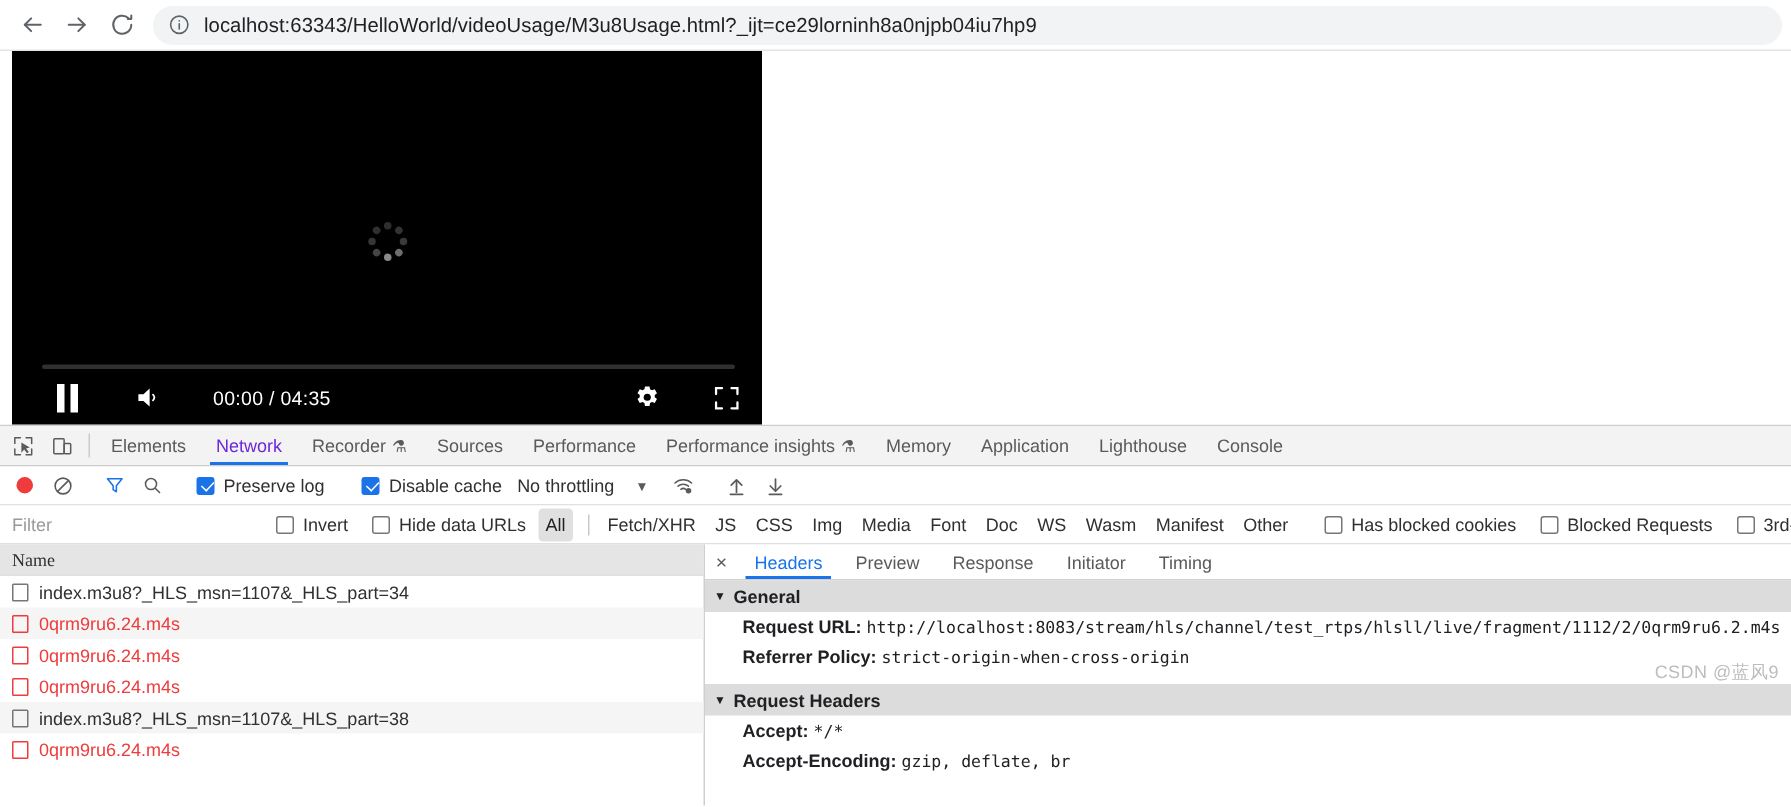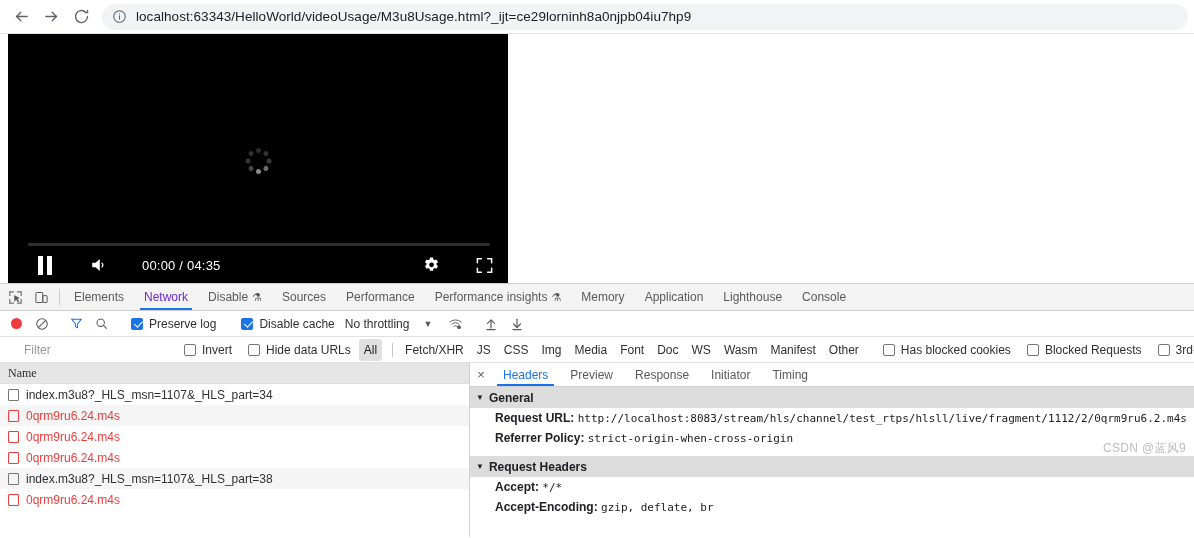--- a/index.html
+++ b/index.html
@@ -183,21 +183,21 @@
     display: flex;
     align-items: center;
     background: #fff;
     border-bottom: 1px solid #e0e0e0;
     font-size: 12px;
     color: #303030;
     overflow: hidden;
   }
   .filter-input {
     width: 168px;
-    padding-left: 24px;
+    padding-left: 8px;
     color: #9a9a9a;
     flex: none;
   }
   .f-sep { width: 1px; height: 14px; background: #c9c9c9; margin: 0 7px; flex:none; }
   .ftype { padding: 4px 5px; border-radius: 3px; white-space: nowrap; flex:none; margin-right: 3px;}
   .ftype.sel { background: #e0e0e0; color:#202124; }
   .fgap { width: 8px; flex: none; }
 
   
   .net-main { display: flex; height: 174px; }
@@ -390,21 +390,21 @@
         </span>
       </div>
       <div class="vsep"></div>
       <div class="dt-tab">
           <span>Elements</span>
         </div>
       <div class="dt-tab active">
           <span>Network</span>
         </div>
       <div class="dt-tab">
-          <span>Disable</span>
+          <span>Recorder</span>
           <span class="flask">⚗</span>
         </div>
       <div class="dt-tab">
           <span>Sources</span>
         </div>
       <div class="dt-tab">
           <span>Performance</span>
         </div>
       <div class="dt-tab">
           <span>Performance insights</span>

